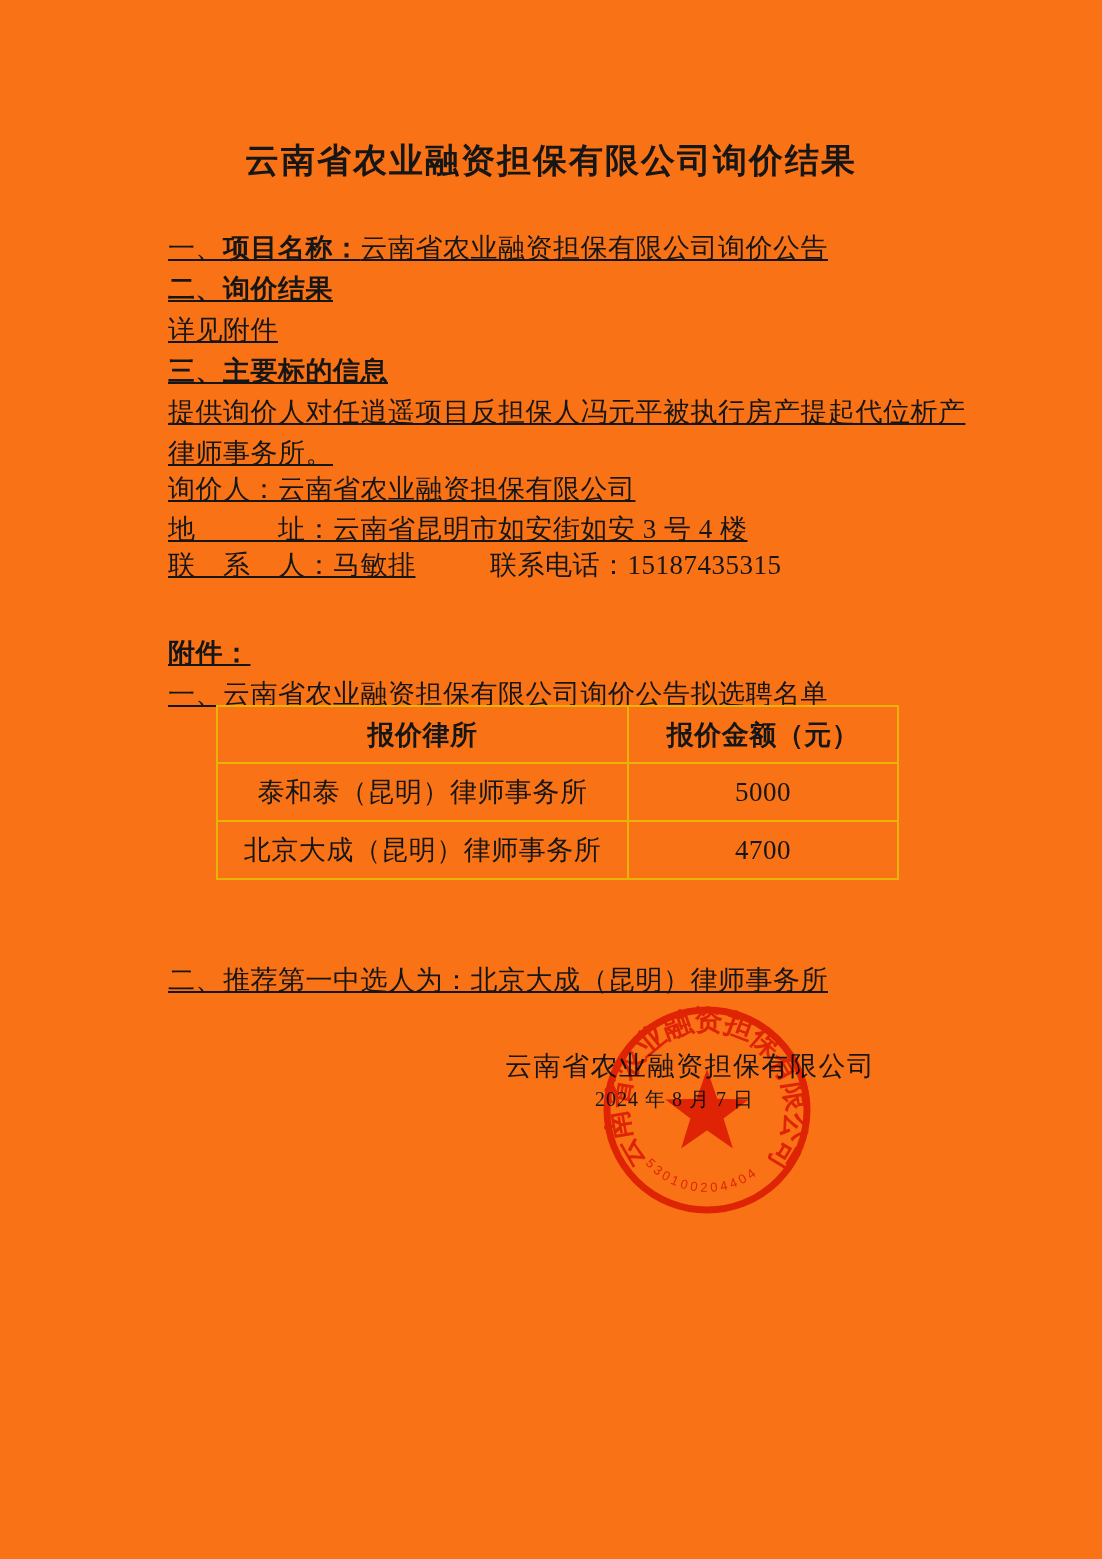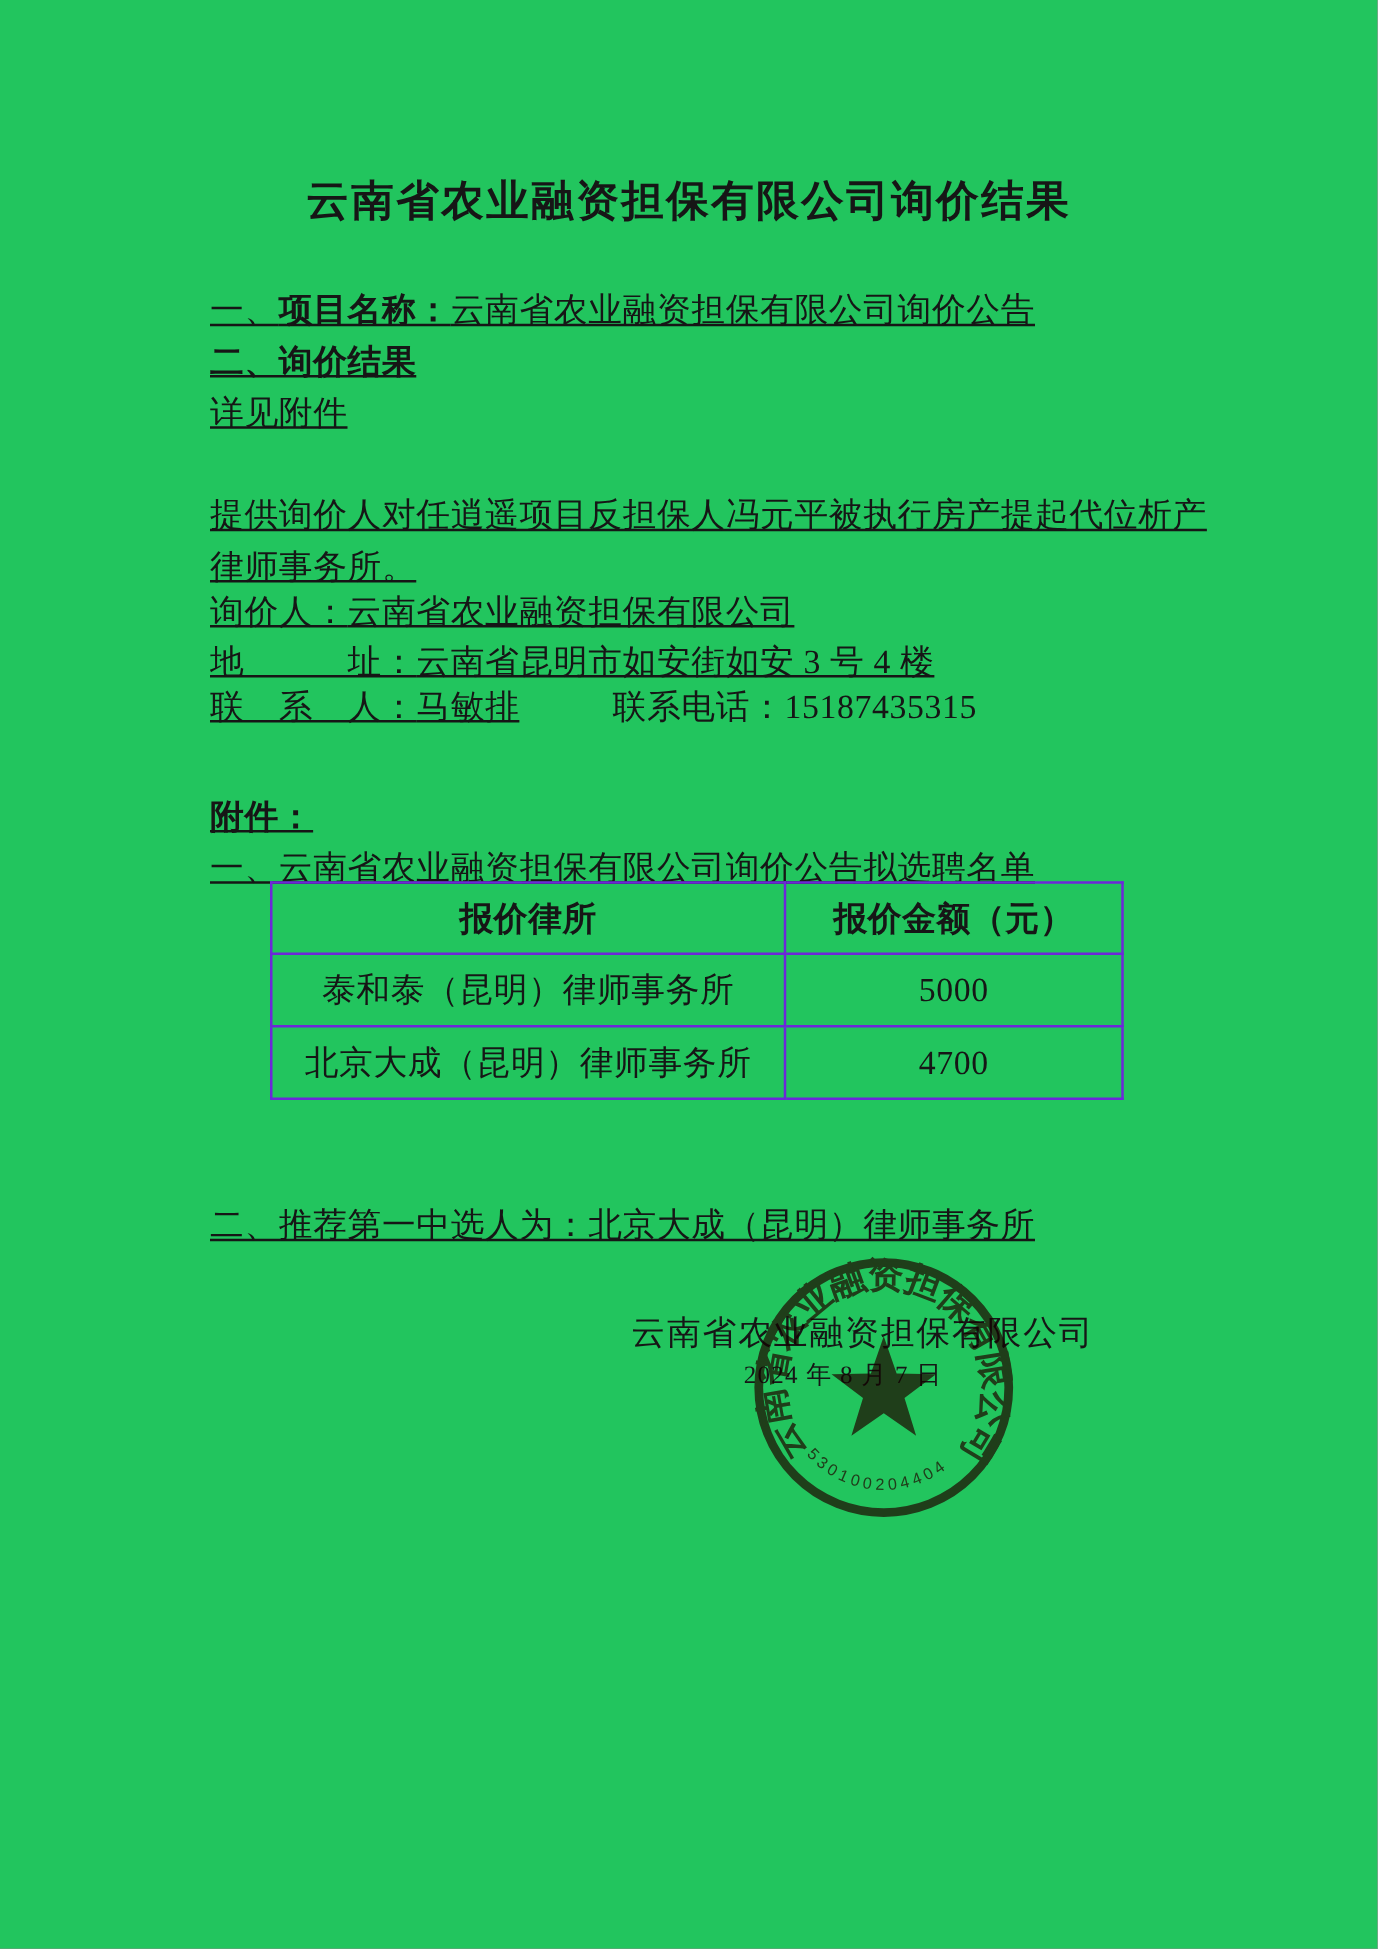--- a/index.html
+++ b/index.html
@@ -1,20 +1,20 @@
 <!DOCTYPE html>
 <html><head>
 <meta charset="utf-8">
 <style>
   html,body { margin:0; padding:0; background:#888; }
   .page {
     position:relative;
     width:1102px; height:1559px;
     margin:0 auto;
-    background:#22c55e;
+    background:#f97316;
     font-family:"Liberation Serif", serif;
     color:#161616;
     overflow:hidden;
   }
   .abs { position:absolute; }
   .doc-title {
     left:0; right:0; top:138px;
     text-align:center;
     font-size:34px; font-weight:bold;
     letter-spacing:2px;
@@ -29,21 +29,21 @@
   }
   .bold { font-weight:bold; }
   .phone-part { position:absolute; left:322px; top:0; white-space:pre; }
   .quote-table {
     position:absolute; left:216px; top:705px;
     width:677px;
     border-collapse:collapse;
     table-layout:fixed;
   }
   .quote-table td {
-    border:2px solid #6d28d9;
+    border:2px solid #eab308;
     text-align:center; vertical-align:middle;
     font-size:27px; letter-spacing:0.5px;
     padding:0;
   }
   .quote-table .hdr td { height:55px; font-weight:bold; }
   .quote-table .row td { height:56px;margin-left:20px; }
   .col-firm { width:409px; }
   .col-amt  { width:268px; }
   .amt { font-size:28px; letter-spacing:1px; }
   .sig-company { left:505px; top:1048px; font-size:27px; letter-spacing:1.5px; white-space:pre; }
@@ -65,20 +65,21 @@
 <div class="page">
 
   <div class="abs doc-title">云南省农业融资担保有限公司询价结果</div>
 
   <div class="abs line" style="top:231px"><span>一、</span><span class="bold">项目名称：</span><span>云南省农业融资担保有限公司询价公告</span></div>
 
   <div class="abs line bold" style="top:272px">二、询价结果</div>
 
   <div class="abs line" style="top:313px">详见附件</div>
 
+  <div class="abs line bold" style="top:354px">三、主要标的信息</div>
 
   <div class="abs line" style="top:395px">提供询价人对任逍遥项目反担保人冯元平被执行房产提起代位析产</div>
 
   <div class="abs line" style="top:436px">律师事务所。</div>
 
   <div class="abs line" style="top:472px"><span>询价人：</span><span>云南省农业融资担保有限公司</span></div>
 
   <div class="abs line" style="top:512px"><span>地　　　址：</span><span>云南省昆明市如安街如安 3 号 4 楼</span></div>
 
   <div class="abs line" style="top:548px"><span>联　系　人：</span><span>马敏排</span><span class="phone-part"><span>联系电话：</span><span>15187435315</span></span></div>

